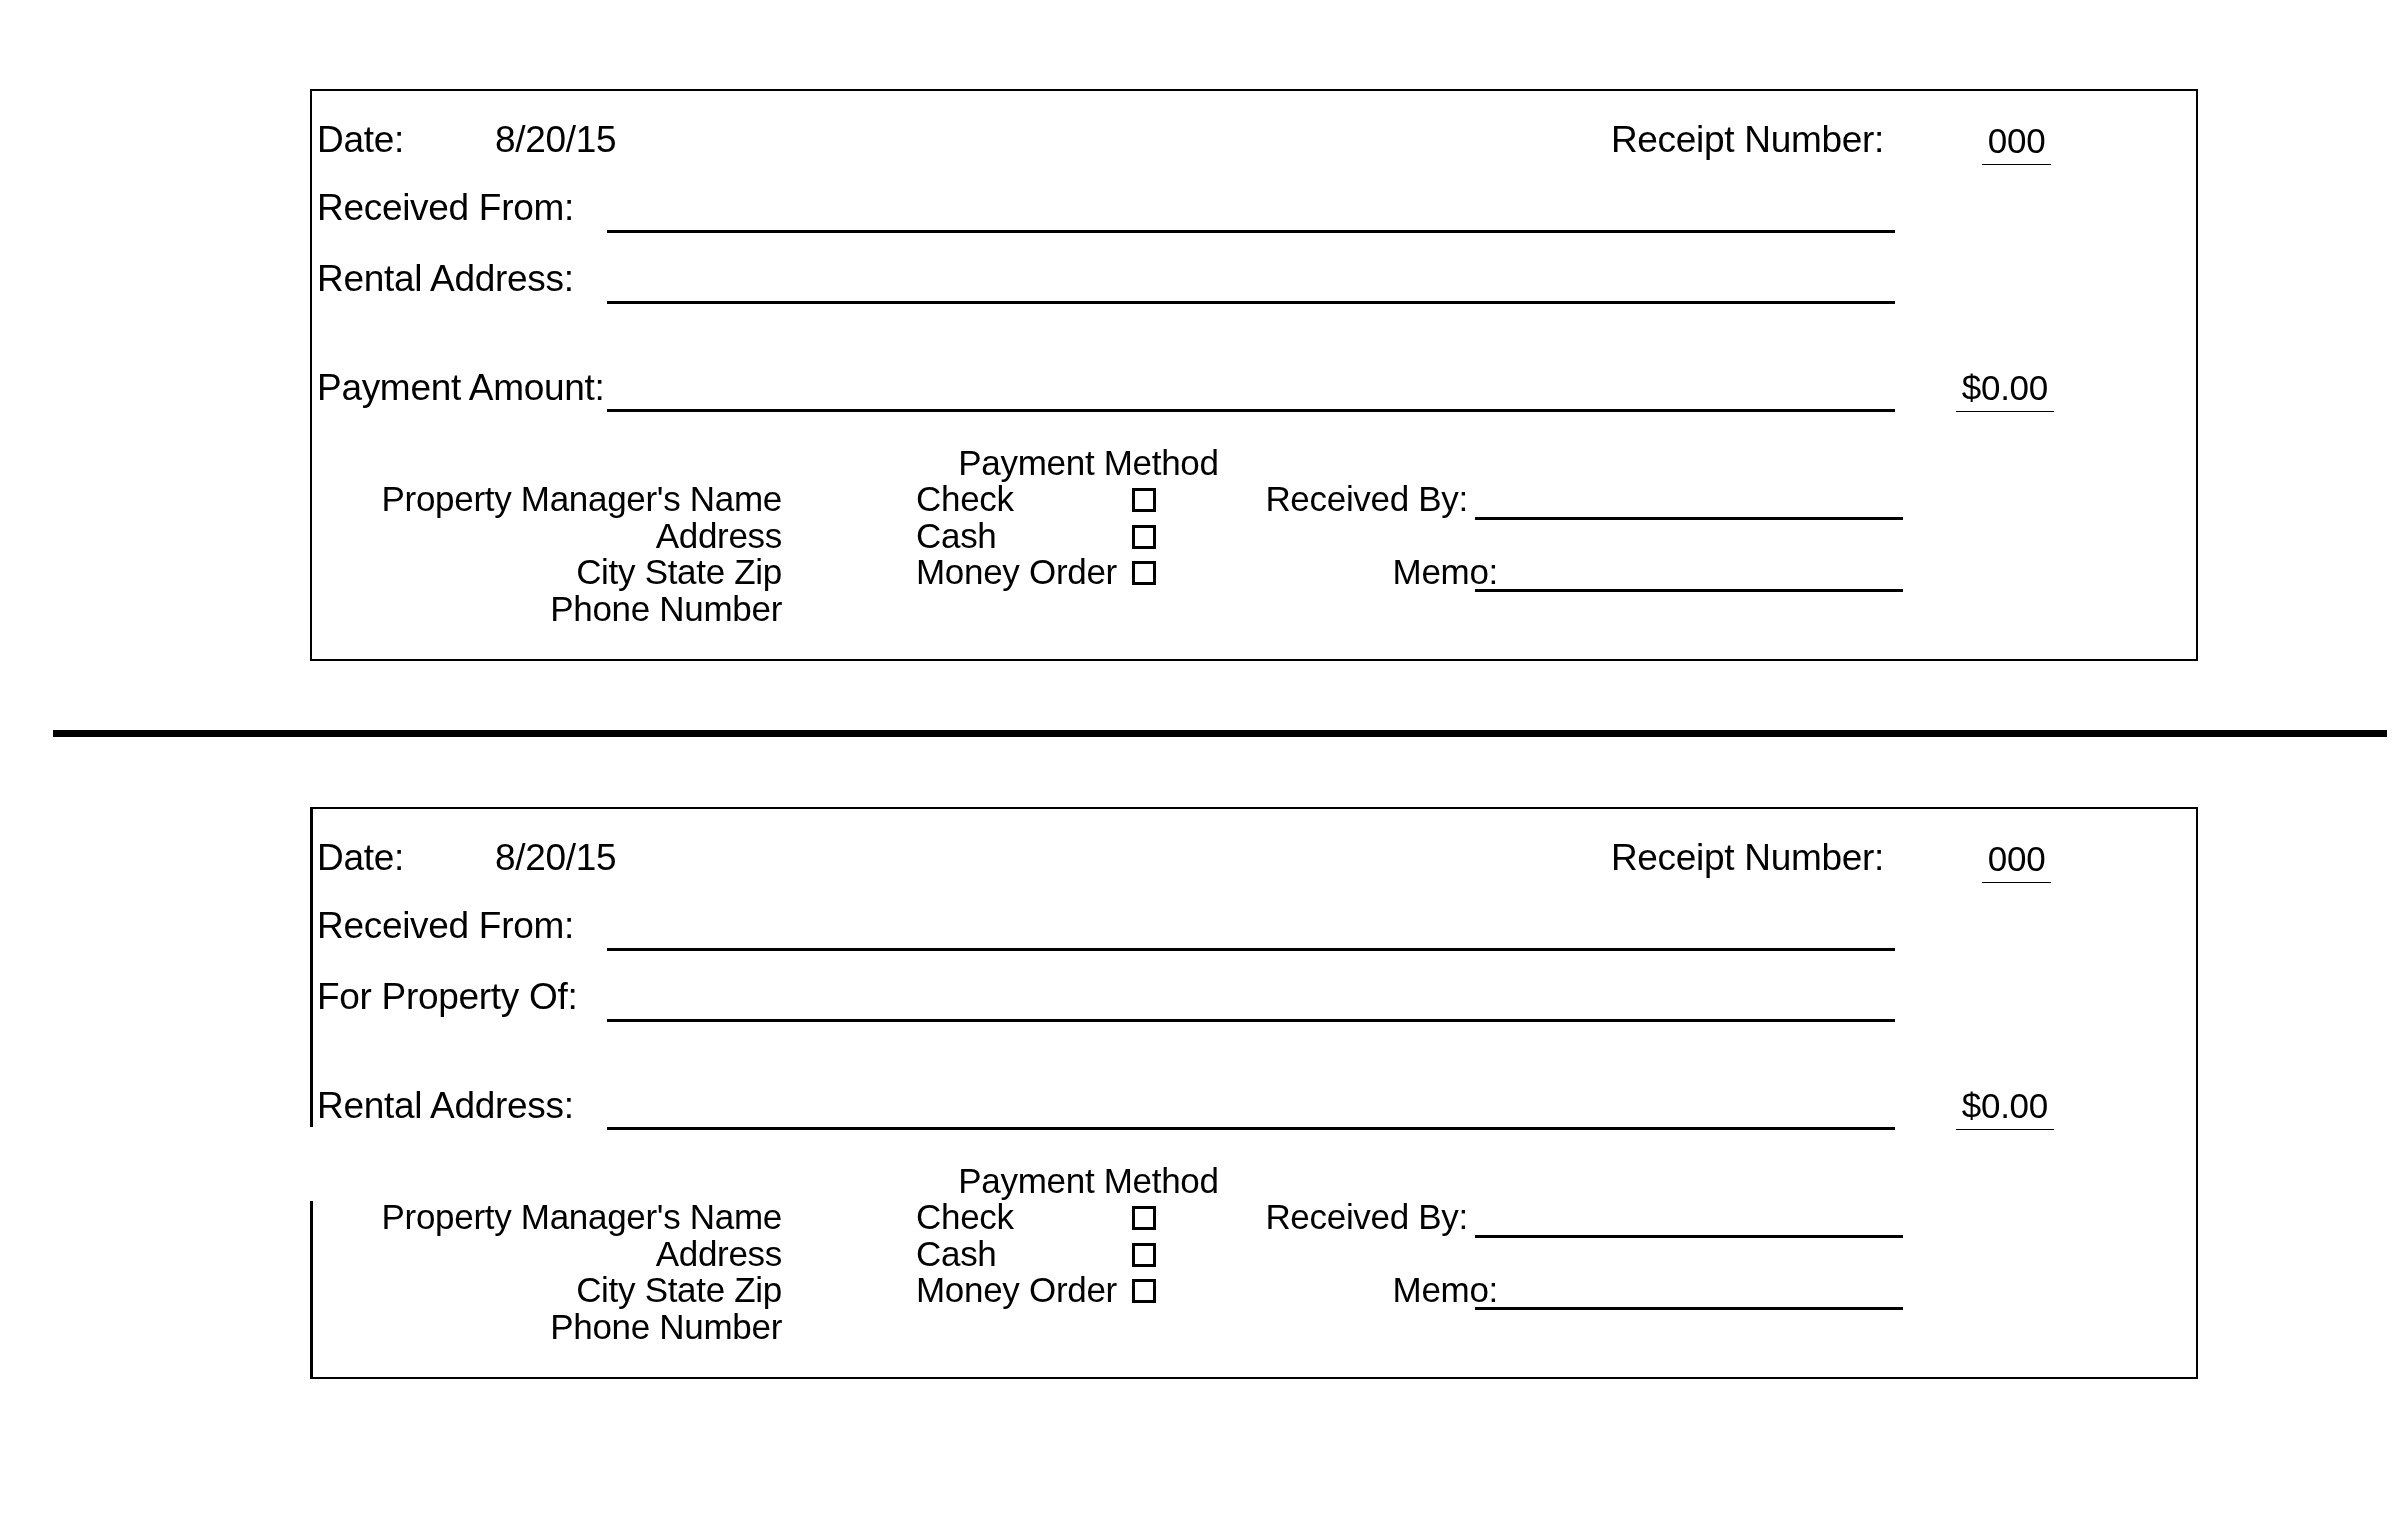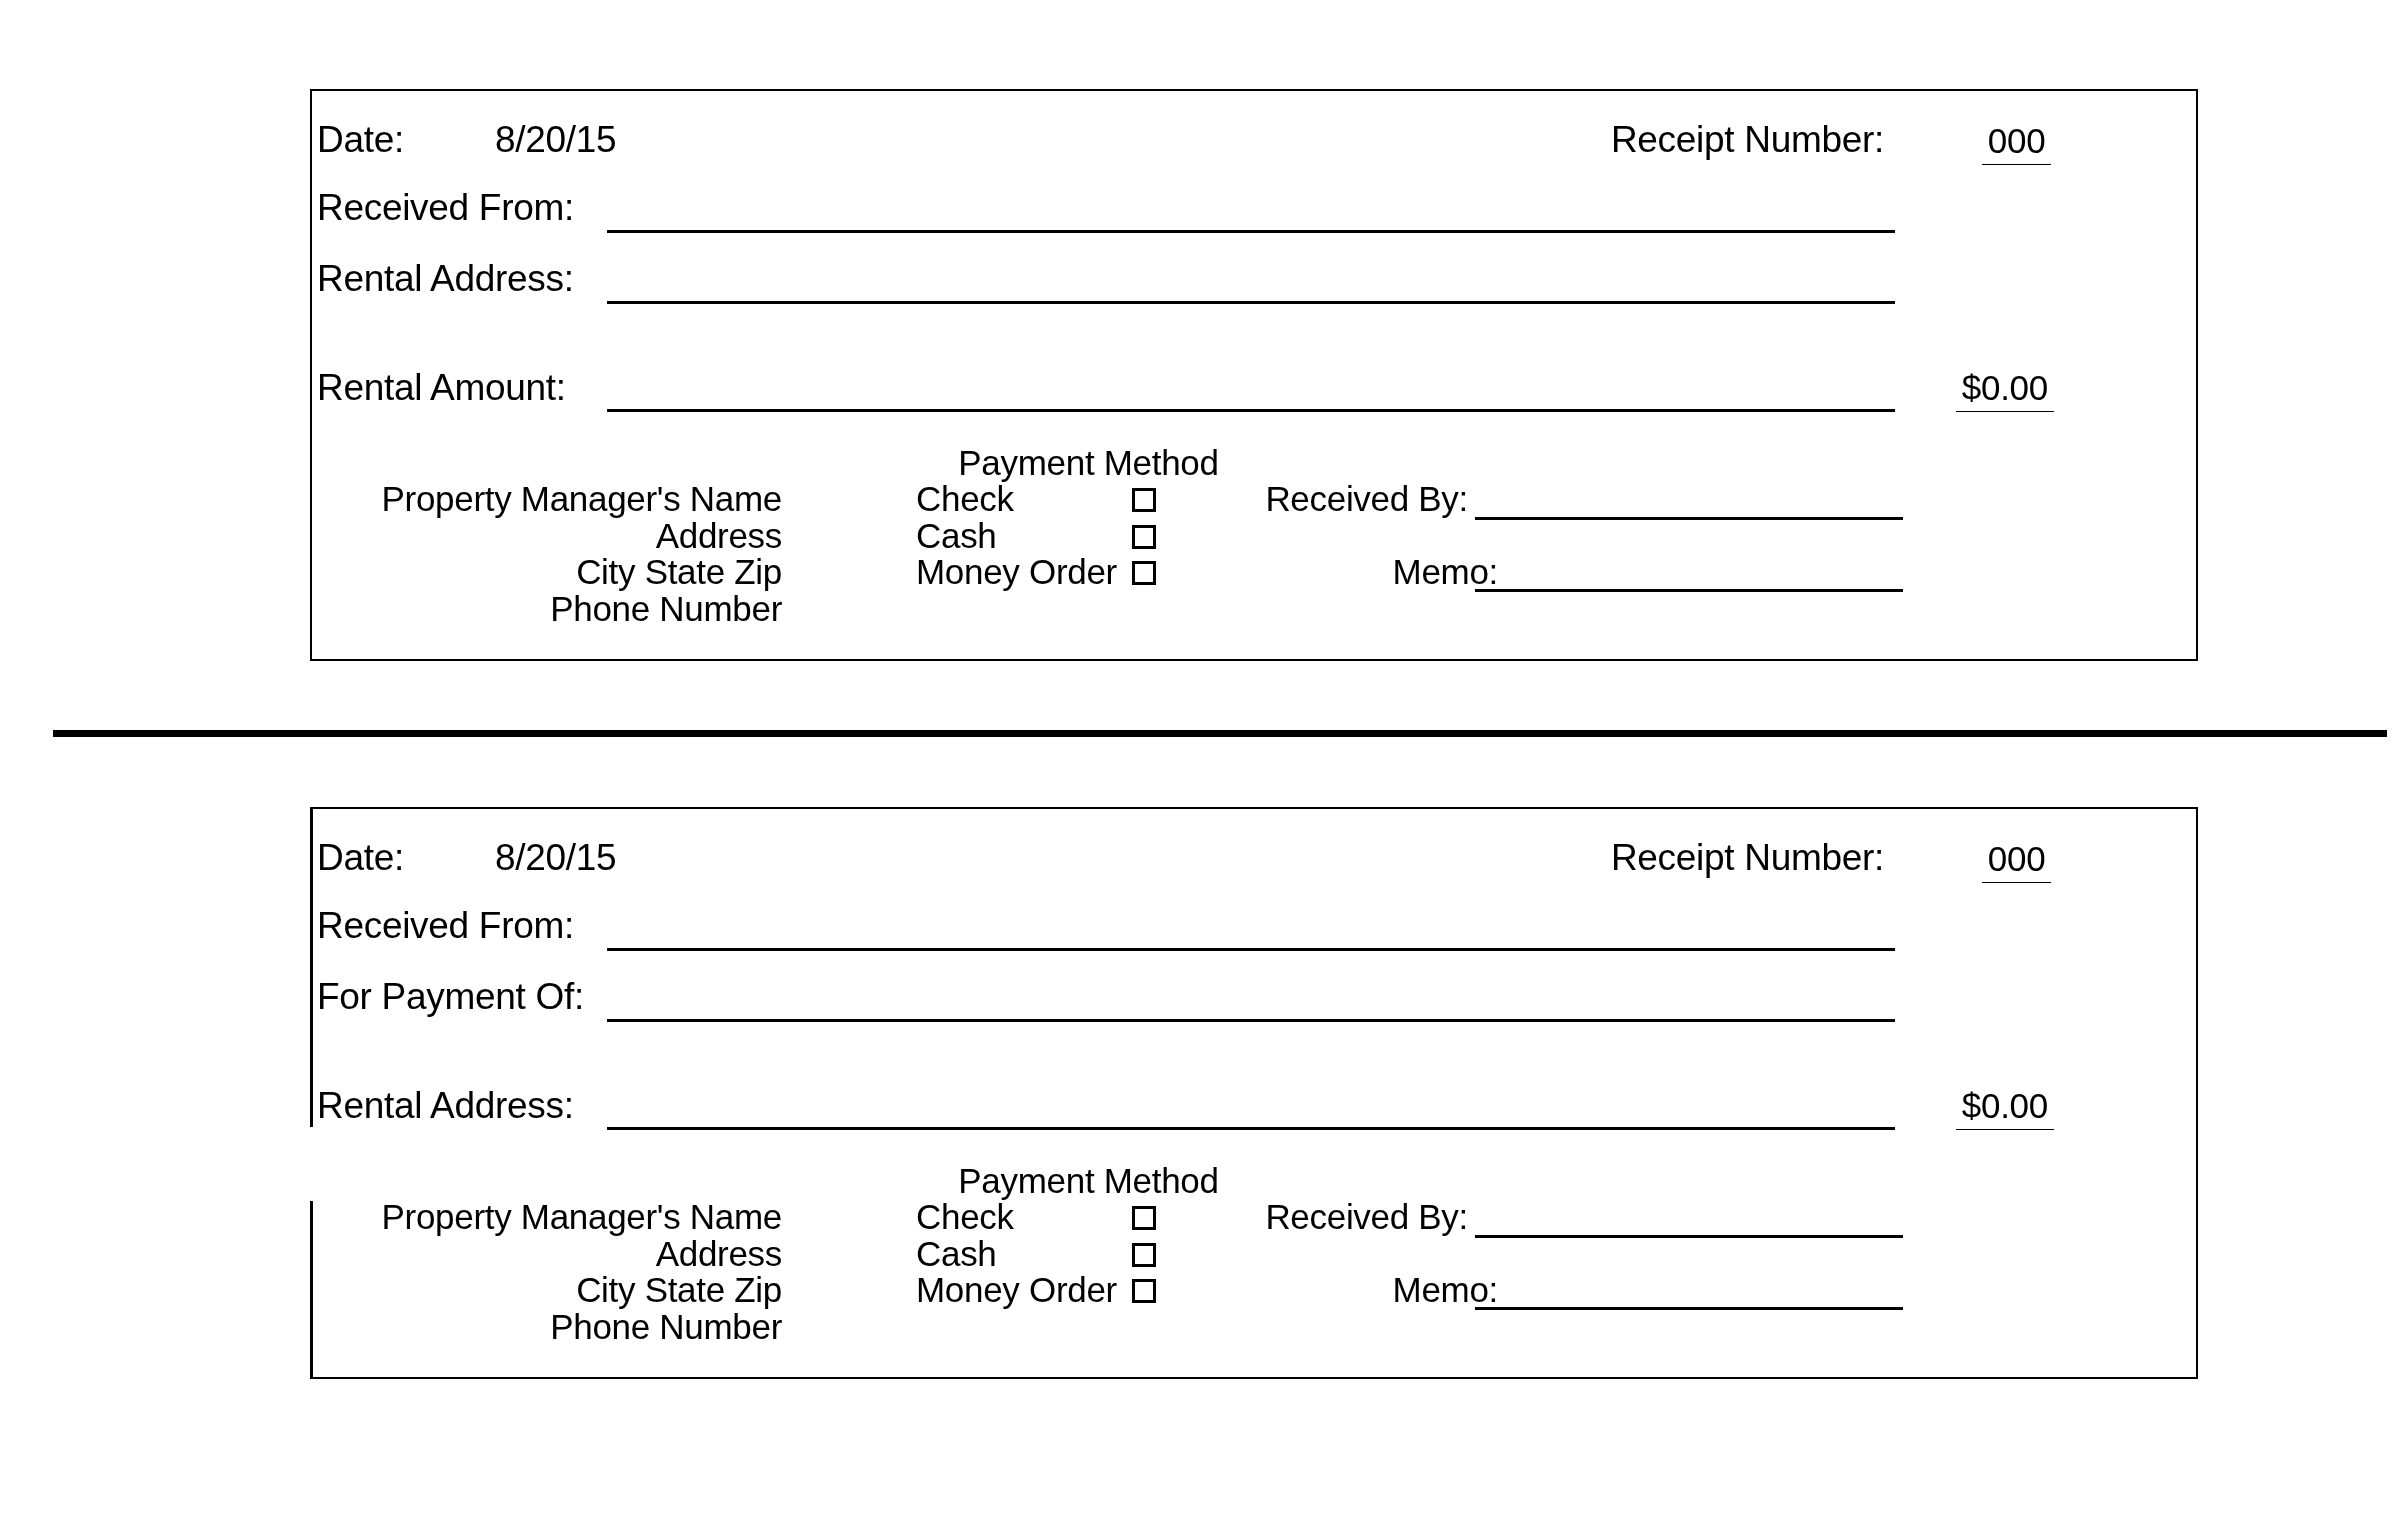--- a/index.html
+++ b/index.html
@@ -32,21 +32,21 @@
 
   <div class="abs lbl" style="right:548px;top:118px;">Receipt Number:</div>
   <div class="abs sm center" style="left:1982px;top:121px;width:67px;"><span class="ul">000</span></div>
 
   <div class="abs lbl" style="left:317px;top:186px;">Received From:</div>
   <div class="line" style="left:607px;top:230px;width:1288px;"></div>
 
   <div class="abs lbl" style="left:317px;top:257px;">Rental Address:</div>
   <div class="line" style="left:607px;top:301px;width:1288px;"></div>
 
-  <div class="abs lbl" style="left:317px;top:366px;">Rental Amount:</div>
+  <div class="abs lbl" style="left:317px;top:366px;">Payment Amount:</div>
   <div class="line" style="left:607px;top:409px;width:1288px;"></div>
   <div class="abs sm center" style="left:1956px;top:368px;width:88px;"><span class="ul">$0.00</span></div>
 
   <div class="abs sm center" style="left:913px;top:443px;width:351px;">Payment Method</div>
 
   <div class="abs sm" style="left:916px;top:479px;">Check</div>
   <span class="checkbox" style="left:1132px;top:488px;"></span>
   <div class="abs sm" style="left:916px;top:516px;">Cash</div>
   <span class="checkbox" style="left:1132px;top:525px;"></span>
   <div class="abs sm" style="left:916px;top:552px;">Money Order</div>
@@ -73,21 +73,21 @@
 
   <div class="abs lbl" style="left:317px;top:118px;">Date:</div>
   <div class="abs lbl" style="left:495px;top:118px;">8/20/15</div>
 
   <div class="abs lbl" style="right:548px;top:118px;">Receipt Number:</div>
   <div class="abs sm center" style="left:1982px;top:121px;width:67px;"><span class="ul">000</span></div>
 
   <div class="abs lbl" style="left:317px;top:186px;">Received From:</div>
   <div class="line" style="left:607px;top:230px;width:1288px;"></div>
 
-  <div class="abs lbl" style="left:317px;top:257px;">For Payment Of:</div>
+  <div class="abs lbl" style="left:317px;top:257px;">For Property Of:</div>
   <div class="line" style="left:607px;top:301px;width:1288px;"></div>
 
   <div class="abs lbl" style="left:317px;top:366px;">Rental Address:</div>
   <div class="line" style="left:607px;top:409px;width:1288px;"></div>
   <div class="abs sm center" style="left:1956px;top:368px;width:88px;"><span class="ul">$0.00</span></div>
 
   <div class="abs sm center" style="left:913px;top:443px;width:351px;">Payment Method</div>
 
   <div class="abs sm" style="left:916px;top:479px;">Check</div>
   <span class="checkbox" style="left:1132px;top:488px;"></span>

